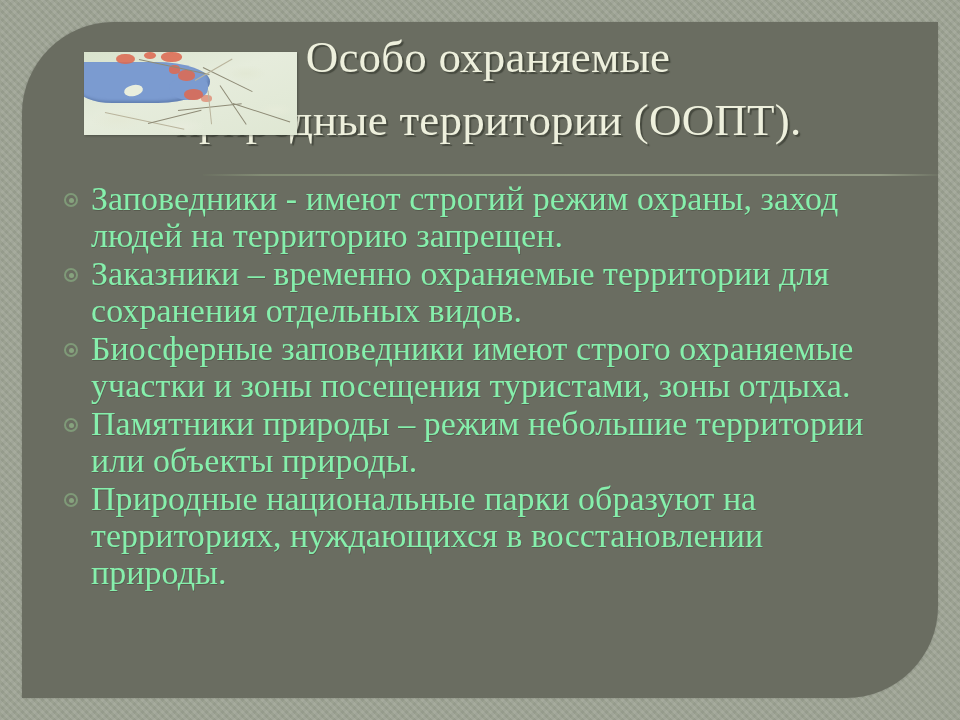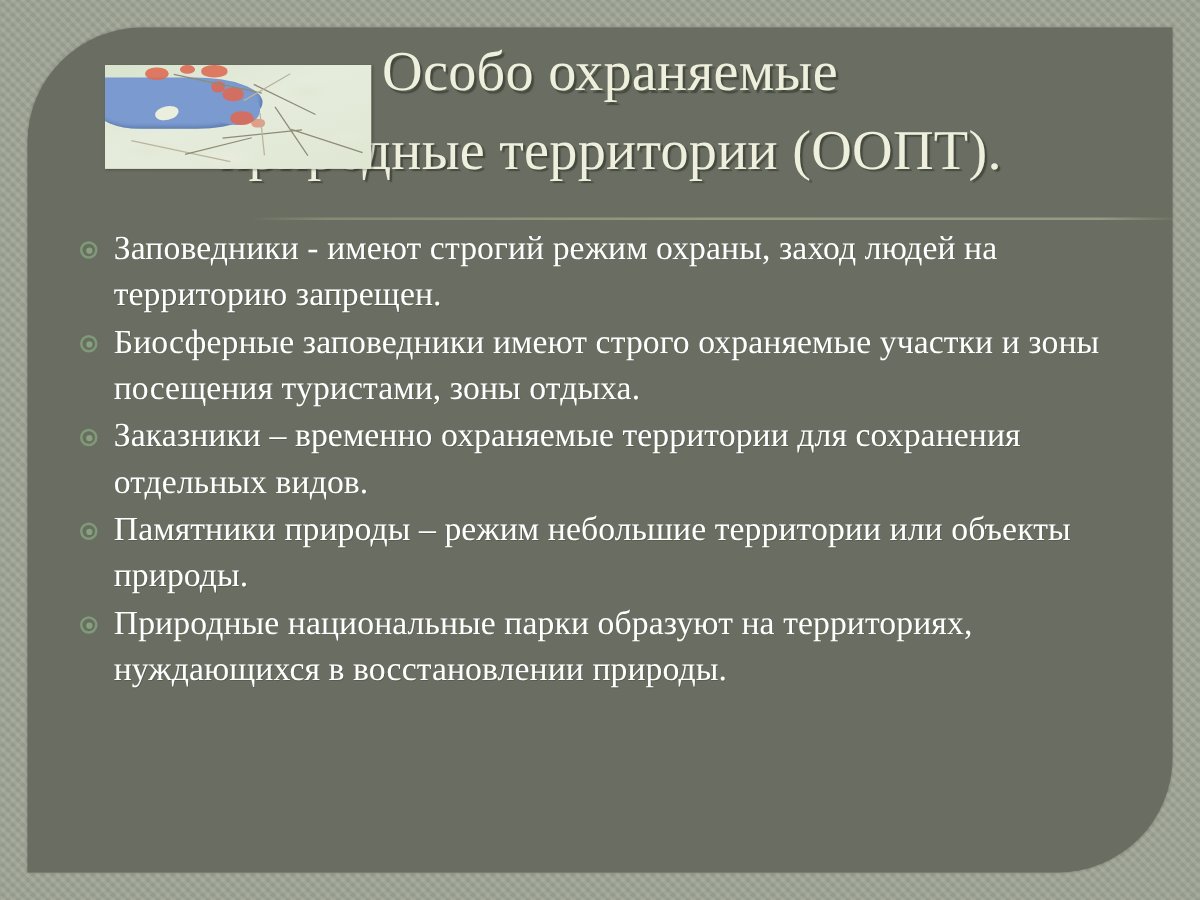--- a/index.html
+++ b/index.html
@@ -157,23 +157,23 @@
     content:"";
     position:absolute;
     left:50%; top:50%;
     width:5px; height:5px;
     margin:-2.5px 0 0 -2.5px;
     border-radius:50%;
     background:#87a37e;
   }
 
   .bullet-text {
-    font-size:27px;
+    font-size:34px;
     line-height:37px;
-    color:#ffffff;
+    color:#86efac;
     letter-spacing:0.05px;
     text-shadow:0.5px 0.5px 0px rgba(45,50,38,0.30);
   }
 </style>
 </head>
 <body>
 
 <div id="slide-outer">
 
   <div id="content-panel">
@@ -211,26 +211,26 @@
 
     <div id="bullet-list">
 
       <div class="bullet-row">
         <span class="bullet-marker"></span>
         <span class="bullet-text">Заповедники - имеют строгий режим охраны, заход людей на территорию запрещен.</span>
       </div>
 
       <div class="bullet-row">
         <span class="bullet-marker"></span>
+        <span class="bullet-text">Заказники – временно охраняемые территории для сохранения отдельных видов.</span>
+      </div>
+
+      <div class="bullet-row">
+        <span class="bullet-marker"></span>
         <span class="bullet-text">Биосферные заповедники имеют строго охраняемые участки и зоны посещения туристами, зоны отдыха.</span>
-      </div>
-
-      <div class="bullet-row">
-        <span class="bullet-marker"></span>
-        <span class="bullet-text">Заказники – временно охраняемые территории для сохранения отдельных видов.</span>
       </div>
 
       <div class="bullet-row">
         <span class="bullet-marker"></span>
         <span class="bullet-text">Памятники природы – режим небольшие территории или объекты природы.</span>
       </div>
 
       <div class="bullet-row">
         <span class="bullet-marker"></span>
         <span class="bullet-text">Природные национальные парки образуют на территориях, нуждающихся в восстановлении природы.</span>

